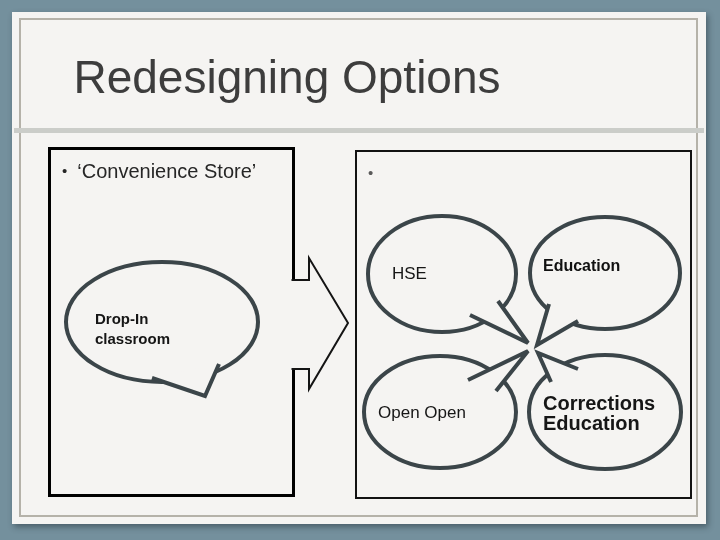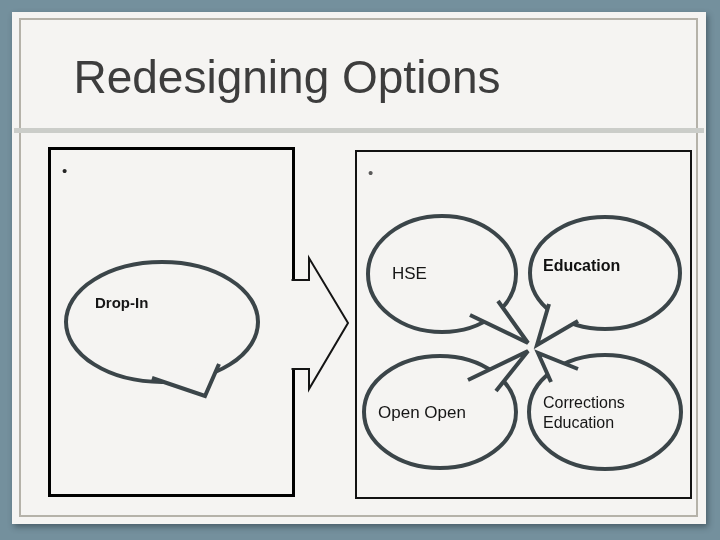--- a/index.html
+++ b/index.html
@@ -18,40 +18,41 @@
   .bullet-line { display:flex; align-items:flex-start; gap:10px; padding:8px 0 0 11px;
                  font-size:20px; line-height:26px; white-space:nowrap; }
   .bullet-line .marker { font-size:15px; line-height:26px; }
   .panel-left  .bullet-line { color:#262626; }
   .panel-right .bullet-line { color:#5a5a5a; }
   svg.shapes { position:absolute; left:0; top:0; width:720px; height:540px; }
   .shape { fill:#f5f4f2; stroke:#3b4549; stroke-width:4; }
   .tail  { fill:#f5f4f2; stroke:#3b4549; stroke-width:4; stroke-linejoin:miter; }
   .arrow { fill:#f5f4f2; stroke:#141414; stroke-width:2; stroke-linejoin:miter; }
   .blabel { position:absolute; text-align:left; color:#161616; }
-  .lbl-dropin      { left:95px;  top:293px; width:134px; font-size:15px; font-weight:bold; line-height:20px; }
+  .lbl-dropin      { left:95px;  top:309px; width:134px; font-size:15px; font-weight:bold; line-height:20px; }
   .lbl-hse         { left:392px; top:264px; width:100px; font-size:17px; }
   .lbl-community   { left:543px; top:256px; width:124px; font-size:16px; line-height:20px; }
   .lbl-community .l1 { color:#6b6b6b; font-weight:normal; }
   .lbl-community .l2 { color:#111;    font-weight:bold; }
   .lbl-openlabs    { left:378px; top:403px; width:124px; font-size:17px; }
-  .lbl-corrections { left:543px; top:393px; width:124px; font-size:16px; font-weight:normal; line-height:20px; }
+  .lbl-corrections { left:543px; top:393px; width:124px; font-size:20px; font-weight:bold; line-height:20px; }
 </style>
 </head>
 <body>
 
 <div class="stage">
   <div class="slide">
     <div class="frame"></div>
     <div class="title">Redesigning Options</div>
     <div class="divider"></div>
 
     <div class="panel panel-left">
       <div class="bullet-line">
         <span class="marker">•</span>
+        <span>‘Convenience Store’</span>
       </div>
     </div>
 
     <div class="panel panel-right">
       <div class="bullet-line">
         <span class="marker">•</span>
       </div>
     </div>
   </div>
 
@@ -70,20 +71,21 @@
     <path class="tail" d="M551,382 L538,353 L578,369"></path>
 
     <ellipse class="shape" cx="162" cy="322" rx="96" ry="60"></ellipse>
     <path class="tail" d="M152,378 L205,396 L219,364"></path>
 
     <path class="arrow" d="M291.5,280 L309,280 L309,258 L348,323 L309,389 L309,369 L291.5,369"></path>
   </svg>
 
   <div class="blabel lbl-dropin">
     <div>Drop-In</div>
+    <div>classroom</div>
   </div>
   <div class="blabel lbl-hse">HSE</div>
   <div class="blabel lbl-community">
     <div class="l2">Education</div>
   </div>
   <div class="blabel lbl-openlabs">Open Open</div>
   <div class="blabel lbl-corrections">
     <div>Corrections</div>
     <div>Education</div>
   </div>

